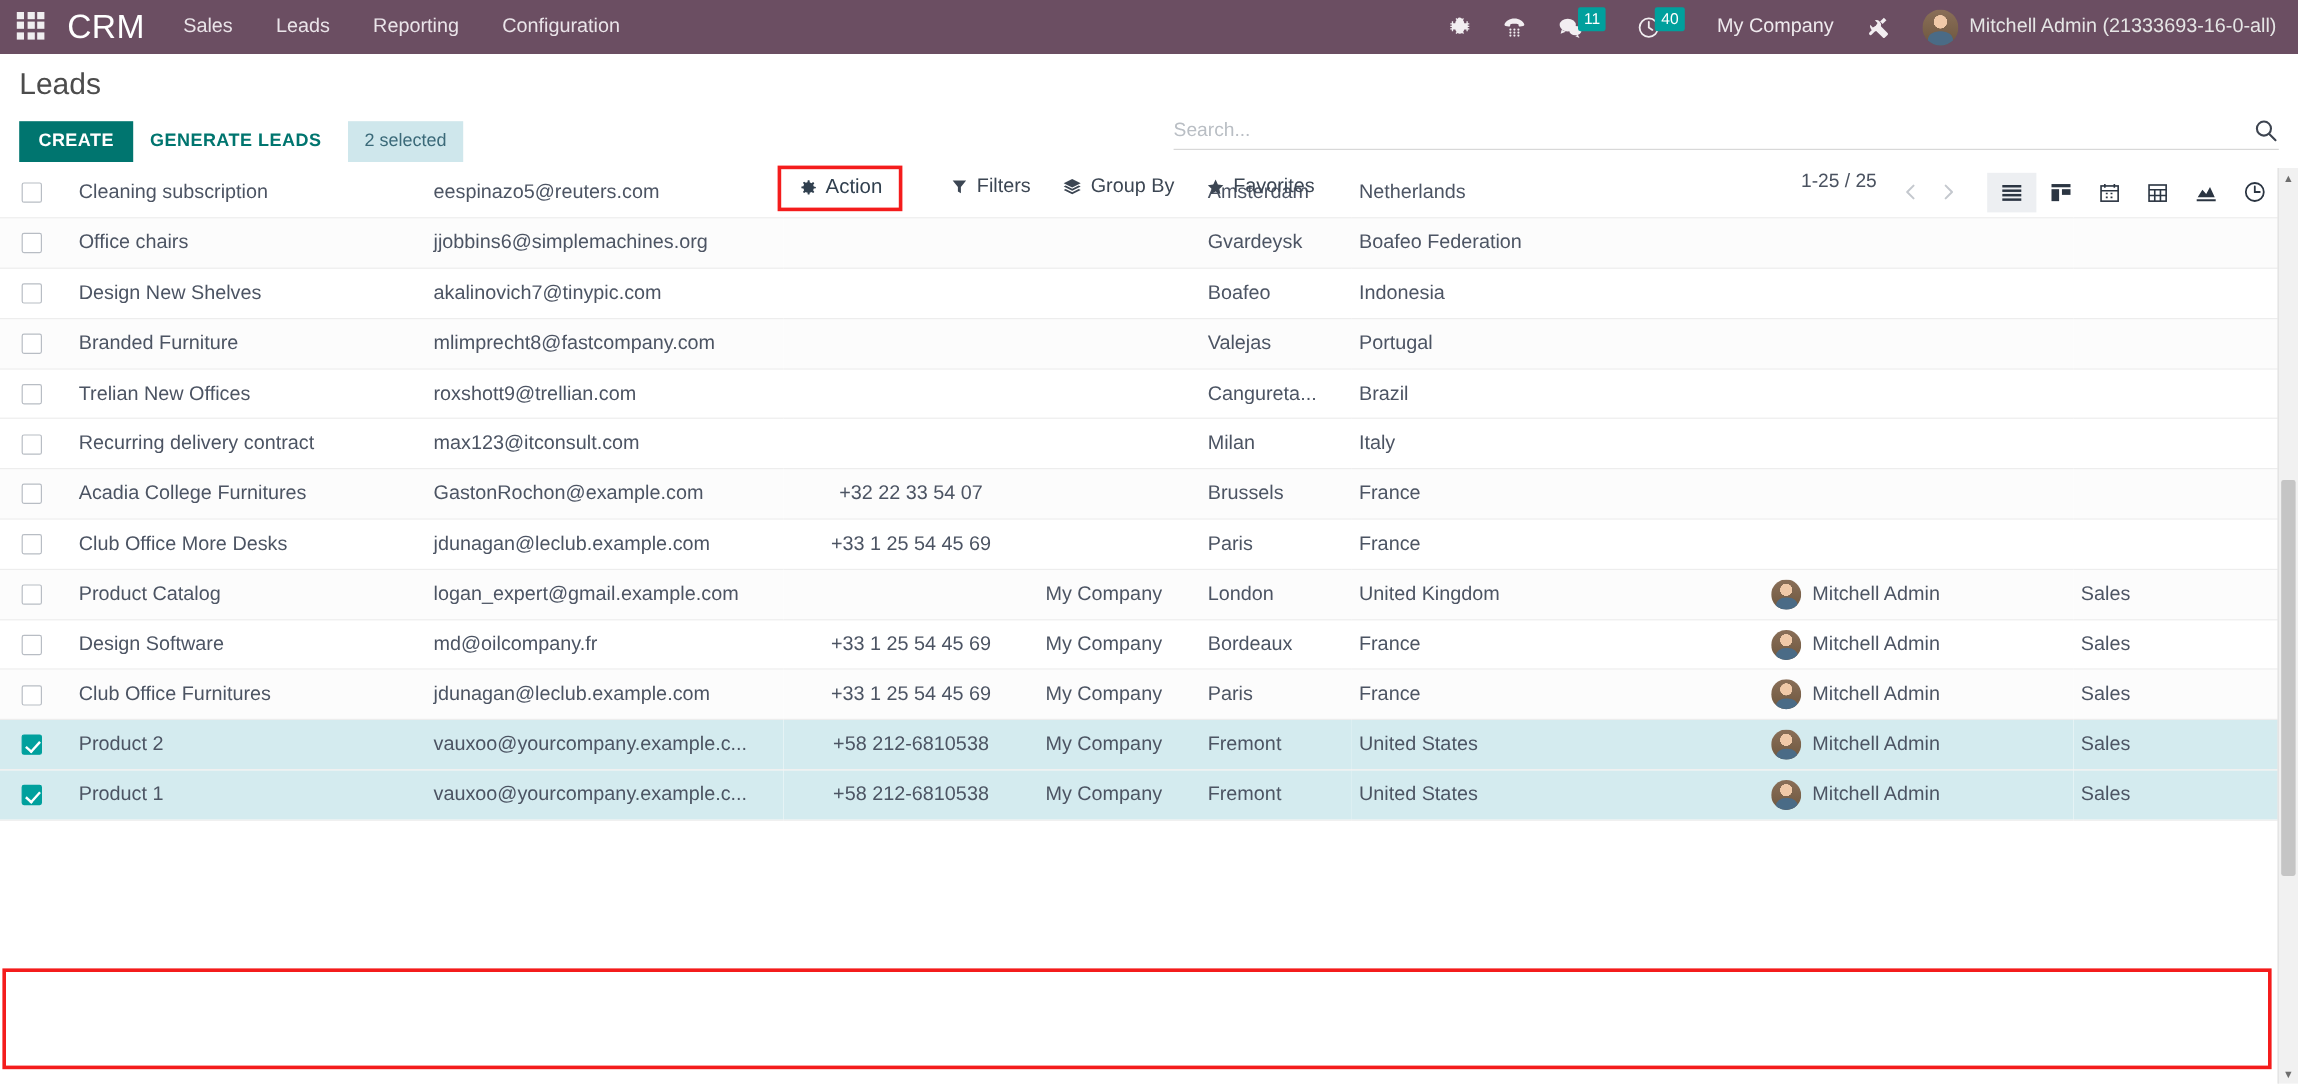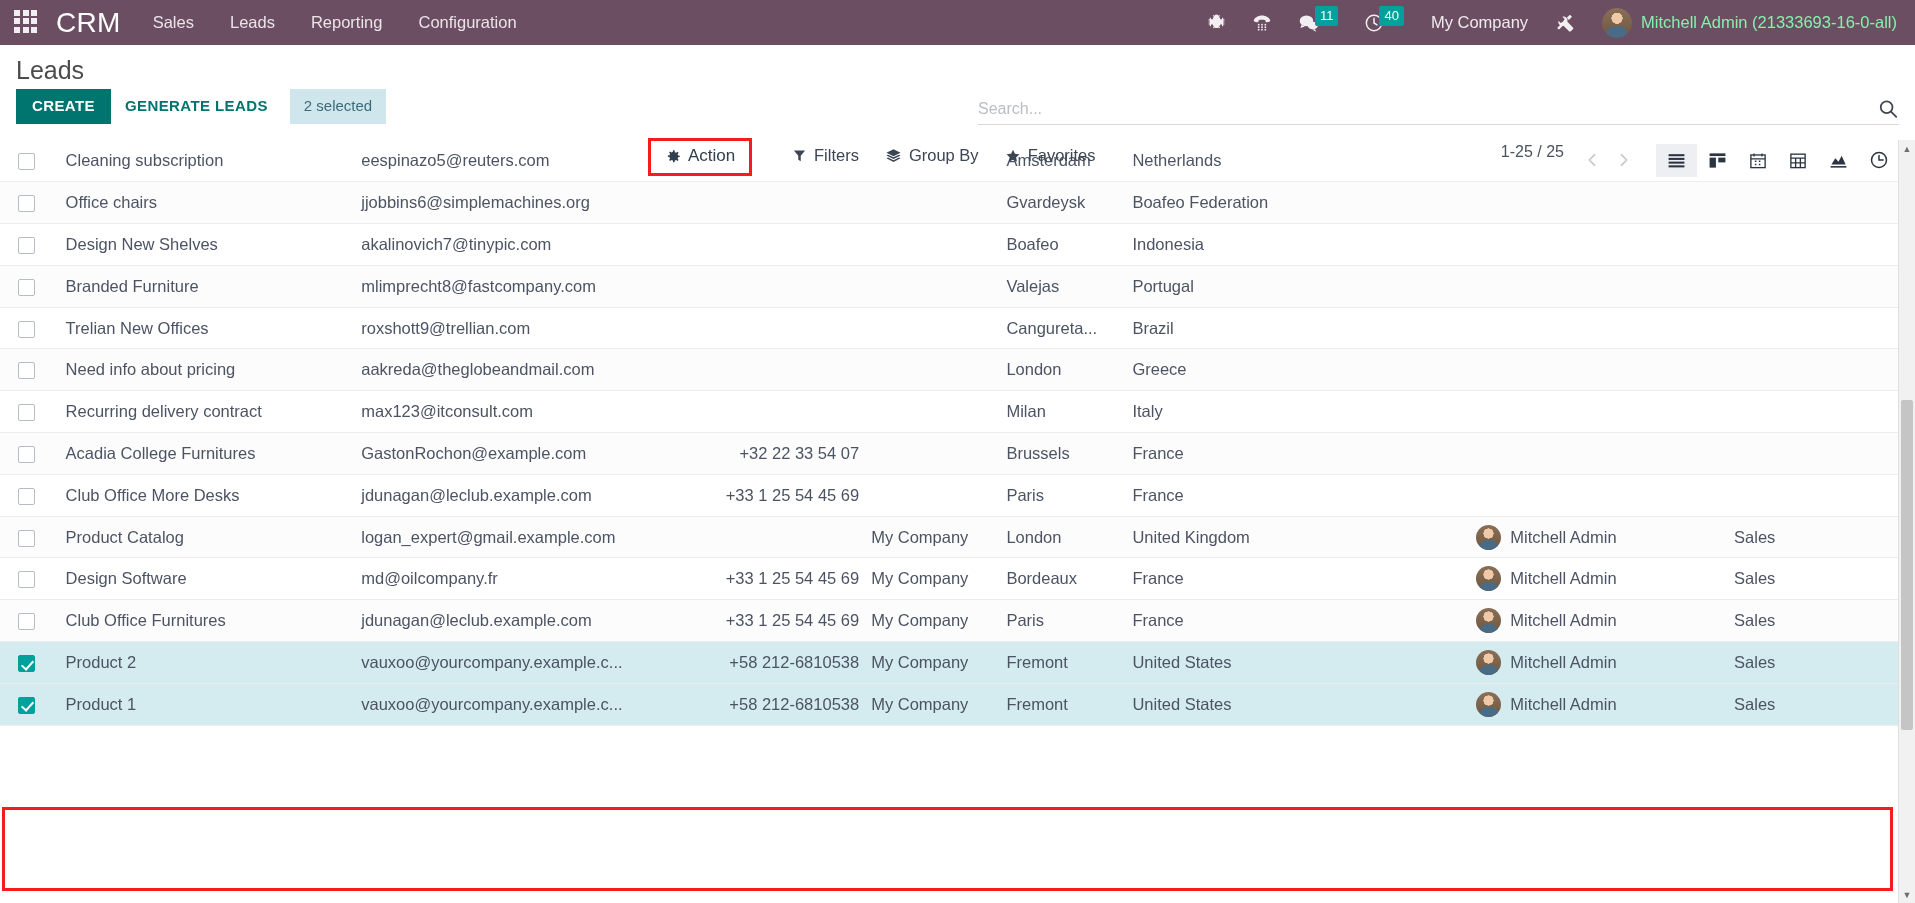--- a/index.html
+++ b/index.html
@@ -93,21 +93,21 @@
   }
   .avatar-nav::after {
     content: "";
     position: absolute;
     left: 50%; top: 62%;
     width: 70%; height: 55%;
     transform: translateX(-50%);
     border-radius: 45% 45% 0 0;
     background: #4a6b86;
   }
-  .username { font-size: 16.5px; color: #86efac; }
+  .username { font-size: 16.5px; color: #e5e5e5; }
 
   
   .control-panel {
     background: #fff;
     position: relative;
     z-index: 20;
     box-shadow: 0 0 0 0 transparent;
   }
   .cp-row1 { display: flex; align-items: flex-start; }
   .page-title {
@@ -134,21 +134,21 @@
     font-size: 16px;
     color: #4A4A4A;
     font-family: "Liberation Sans", sans-serif;
     background: transparent;
   }
   .searchbar input::placeholder { color: #B9BEC4; }
   .search-icon { color: #4A4F56; display: flex; cursor: pointer; }
 
   .cp-row2 {
     display: flex;
-    align-items: flex-start;
+    align-items: flex-end;
     padding: 0 16px 0 16px;
     height: 46px;
     position: relative;
   }
   .btn-create {
     background: #00756F;
     color: #fff;
     font-size: 15px;
     font-weight: 700;
     letter-spacing: .4px;
@@ -255,21 +255,21 @@
     vertical-align: middle;
     white-space: nowrap;
     overflow: hidden;
     text-overflow: ellipsis;
   }
   tr.row-alt td { background: #FCFCFC; }
   tr.row-selected td { background: #D4EBEF; }
   .c-check  { width: 52px; padding-left: 18px !important; }
   .c-name   { width: 258px; }
   .c-email  { width: 260px; }
-  .c-phone  { width: 185px; text-align: right; }
+  .c-phone  { width: 185px; text-align: center; }
   .c-comp   { width: 118px; }
   .c-city   { width: 110px; }
   .c-country{ width: 300px; }
   .c-sales  { width: 225px; }
   .c-team   { width: 150px; }
 
   .cb {
     width: 17px; height: 17px;
     border: 1px solid #B8BDC4;
     background: #fff;
@@ -599,31 +599,20 @@
           <td class="c-team"></td>
         </tr>
         <tr>
           <td class="c-check"><span class="cb"></span></td>
           <td class="c-name">Trelian New Offices</td>
           <td class="c-email">roxshott9@trellian.com</td>
           <td class="c-phone"></td>
           <td class="c-comp"></td>
           <td class="c-city">Cangureta...</td>
           <td class="c-country">Brazil</td>
-          <td class="c-sales"></td>
-          <td class="c-team"></td>
-        </tr>
-        <tr class="row-alt">
-          <td class="c-check"><span class="cb"></span></td>
-          <td class="c-name">Need info about pricing</td>
-          <td class="c-email">aakreda@theglobeandmail.com</td>
-          <td class="c-phone"></td>
-          <td class="c-comp"></td>
-          <td class="c-city">London</td>
-          <td class="c-country">Greece</td>
           <td class="c-sales"></td>
           <td class="c-team"></td>
         </tr>
         <tr>
           <td class="c-check"><span class="cb"></span></td>
           <td class="c-name">Recurring delivery contract</td>
           <td class="c-email">max123@itconsult.com</td>
           <td class="c-phone"></td>
           <td class="c-comp"></td>
           <td class="c-city">Milan</td>

